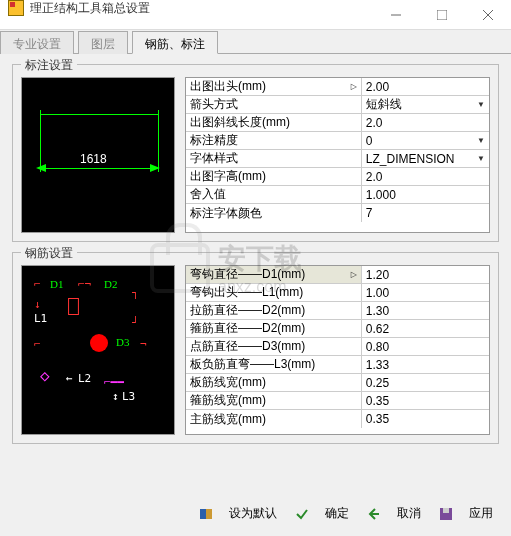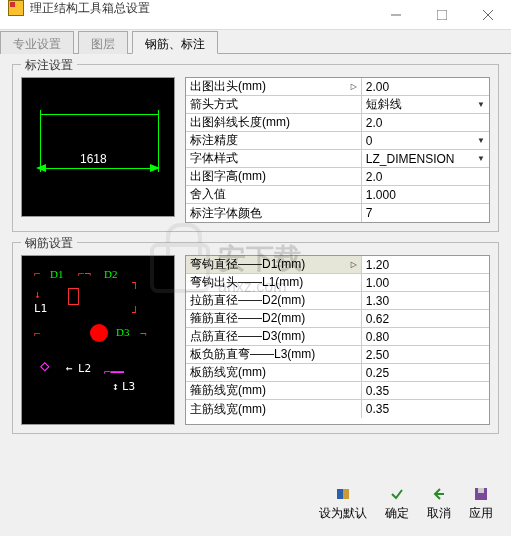--- a/index.html
+++ b/index.html
@@ -11,31 +11,31 @@
 .titlebar-btns { display: flex; }
 .titlebar-btn { width: 46px; height: 30px; display: flex; align-items: center; justify-content: center; color: #666; }
 .tabs { display: flex; background: #f0f0f0; border-bottom: 1px solid #aaa; height: 24px; }
 .tab { padding: 4px 12px; border: 1px solid #aaa; border-bottom: none; margin-right: 4px; background: #e8e8e8; color: #888; position: relative; top: 1px; }
 .tab.active { background: #f0f0f0; color: #000; border-bottom: 1px solid #f0f0f0; }
 .content { padding: 10px 12px; }
 .group { border: 1px solid #bbb; margin-bottom: 10px; padding: 12px 8px 8px 8px; position: relative; }
 .group-title { position: absolute; top: -8px; left: 8px; background: #f0f0f0; padding: 0 4px; color: #333; }
 .group-body { display: flex; gap: 10px; }
 .preview { width: 154px; border: 1px solid #999; background: #000; position: relative; flex-shrink: 0; }
-.preview1 { height: 140px; }
+.preview1 { height: 156px; }
 .preview2 { height: 170px; }
 .table { flex: 1; border: 1px solid #999; background: #fff; }
 .row { display: flex; border-bottom: 1px solid #ccc; height: 18px; }
 .row:last-child { border-bottom: none; }
 .cell-label { flex: 1.4; padding: 1px 4px; border-right: 1px solid #ccc; display: flex; align-items: center; justify-content: space-between; background: #fff; }
 .cell-label.hl { background: #e6e6d8; gap: 13px; }
 .cell-value { flex: 1; padding: 1px 4px; display: flex; align-items: center; background: #fff; }
 .tri { font-size: 8px; color: #333; }
 .footer { display: flex; justify-content: flex-end; align-items: center; gap: 18px; padding: 8px 18px; position: absolute; bottom: 6px; right: 0; width: 100%; }
-.fbtn { display: flex; align-items: center; gap: 4px; cursor: pointer; flex-direction: column; }
+.fbtn { display: flex; align-items: center; gap: 16px; cursor: pointer; }
 .ficon { width: 14px; height: 14px; display: inline-block; }
 .watermark { position: absolute; top: 240px; left: 150px; opacity: 0.15; font-size: 28px; color: #000; pointer-events: none; z-index: 100; display: flex; align-items: center; gap: 8px; }
 .wm-lock { width: 60px; height: 50px; border: 4px solid #888; border-radius: 8px; position: relative; }
 .wm-lock::before { content: ""; position: absolute; top: -24px; left: 12px; width: 28px; height: 28px; border: 4px solid #888; border-bottom: none; border-radius: 14px 14px 0 0; }
 
 .dim-line { position: absolute; background: #0f0; }
 .dim-arrow-l { position: absolute; left: 14px; top: 86px; width: 0; height: 0; border-top: 4px solid transparent; border-bottom: 4px solid transparent; border-right: 10px solid #0f0; }
 .dim-arrow-r { position: absolute; right: 14px; top: 86px; width: 0; height: 0; border-top: 4px solid transparent; border-bottom: 4px solid transparent; border-left: 10px solid #0f0; }
 .dim-text { position: absolute; color: #fff; font-size: 12px; left: 58px; top: 74px; }
 
@@ -208,21 +208,21 @@
         <div class="row">
             <div class="cell-label">
               <span>点筋直径——D3(mm)</span>
             </div>
             <div class="cell-value">0.80</div>
           </div>
         <div class="row">
             <div class="cell-label">
               <span>板负筋直弯——L3(mm)</span>
             </div>
-            <div class="cell-value">2.50</div>
+            <div class="cell-value">1.33</div>
           </div>
         <div class="row">
             <div class="cell-label">
               <span>板筋线宽(mm)</span>
             </div>
             <div class="cell-value">0.25</div>
           </div>
         <div class="row">
             <div class="cell-label">
               <span>箍筋线宽(mm)</span>

